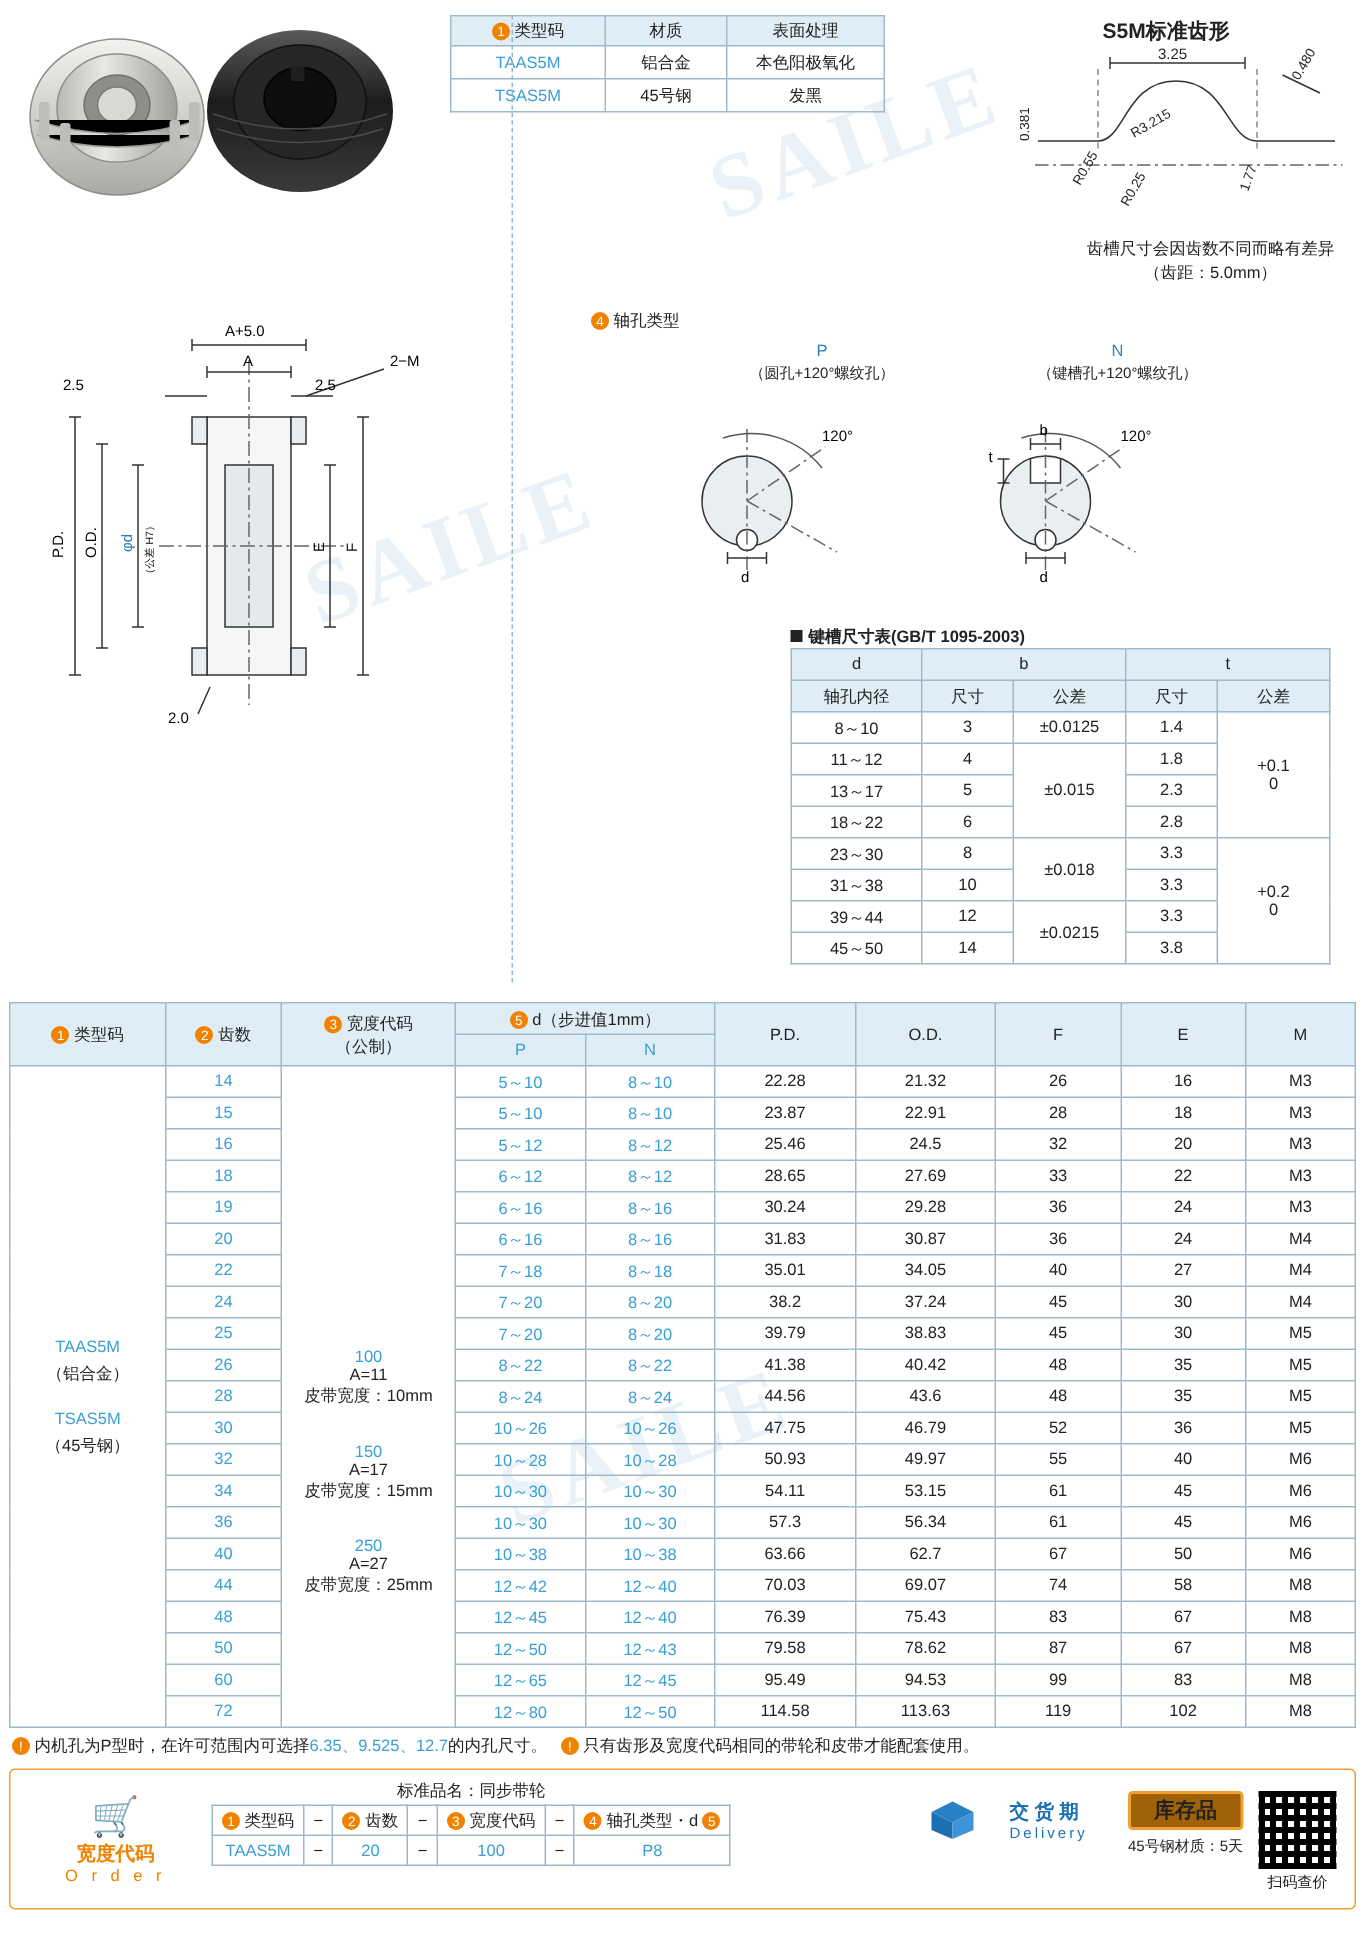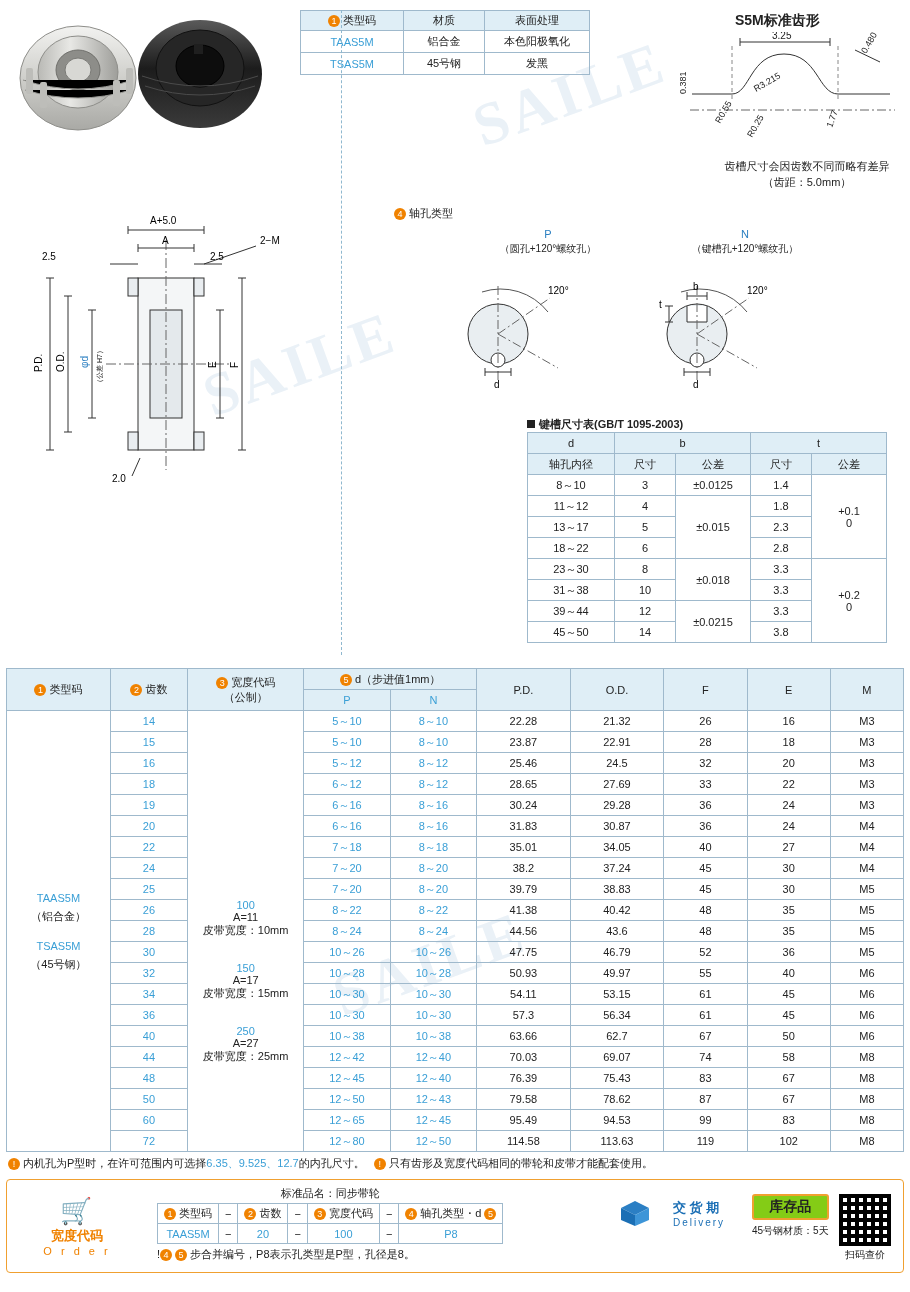--- a/index.html
+++ b/index.html
@@ -67,31 +67,31 @@
 
   
   .order{
     margin:8px 6px 0 6px;border:1px solid #f0a030;border-radius:4px;height:92px;position:relative;
     background:#fff;
   }
   .order-left{position:absolute;left:10px;top:16px;width:120px;text-align:center;}
   .order-left .cart{font-size:26px;color:#f08200;}
   .order-left .t1{color:#f08200;font-size:13px;font-weight:bold;}
   .order-left .t2{color:#f08200;font-size:11px;letter-spacing:3px;}
-  .order-mid{position:absolute;left:150px;top:6px;}
+  .order-mid{position:absolute;left:134px;top:6px;}
   .std-name{text-align:center;font-size:11px;margin-bottom:2px;}
   .order-table{border-collapse:collapse;}
   .order-table td{border:1px solid #9fb9cc;height:17px;font-size:11px;text-align:center;padding:1px 6px;}
   .order-note{margin-top:3px;font-size:11px;}
   .delivery{position:absolute;left:610px;top:18px;width:130px;}
   .delivery .dbox{display:flex;align-items:center;gap:20px;}
   .delivery .d1{color:#1b6fb5;font-weight:bold;font-size:13px;}
   .delivery .d2{color:#1b6fb5;font-size:10px;letter-spacing:2px;}
   .stock{position:absolute;left:745px;top:14px;text-align:center;}
-  .stock .box{border:2px solid #f0a030;border-radius:3px;padding:2px 10px;font-weight:bold;color:#222;font-size:14px;background:#84cc16;}
+  .stock .box{border:2px solid #f0a030;border-radius:3px;padding:2px 10px;font-weight:bold;color:#222;font-size:14px;background:#a16207;}
   .stock .sub{font-size:10px;margin-top:4px;}
   .qr{position:absolute;left:832px;top:14px;text-align:center;}
   .qrimg{width:52px;height:52px;background:
      repeating-linear-gradient(0deg,#000 0 4px,#fff 4px 8px),
      repeating-linear-gradient(90deg,#000 0 4px,transparent 4px 8px);
      background-blend-mode:multiply;}
   .qr .sub{font-size:10px;margin-top:2px;}
 </style>
 </head>
 <body>
@@ -660,23 +660,20 @@
         <td class="bluetxt">TAAS5M</td>
         <td>−</td>
         <td class="bluetxt">20</td>
         <td>−</td>
         <td class="bluetxt">100</td>
         <td>−</td>
         <td class="bluetxt">P8</td>
       </tr>
     </tbody>
         </table>
-    <div class="order-note">
-      <span class="n">!</span><span class="badge">4</span><span class="badge">5</span><span>步合并编号，P8表示孔类型是P型，孔径是8。</span>
-    </div>
   </div>
   <div class="delivery">
     <div class="dbox">
       <svg width="36" height="30" viewBox="0 0 36 30">
         <path d="M4 10 L18 3 L32 10 L18 17 Z" fill="#2b7fc4"></path>
         <path d="M4 10 L4 22 L18 28 L18 17 Z" fill="#1b6fb5"></path>
         <path d="M32 10 L32 22 L18 28 L18 17 Z" fill="#3d95d8"></path>
       </svg>
       <div>
         <div class="d1">交 货 期</div>

